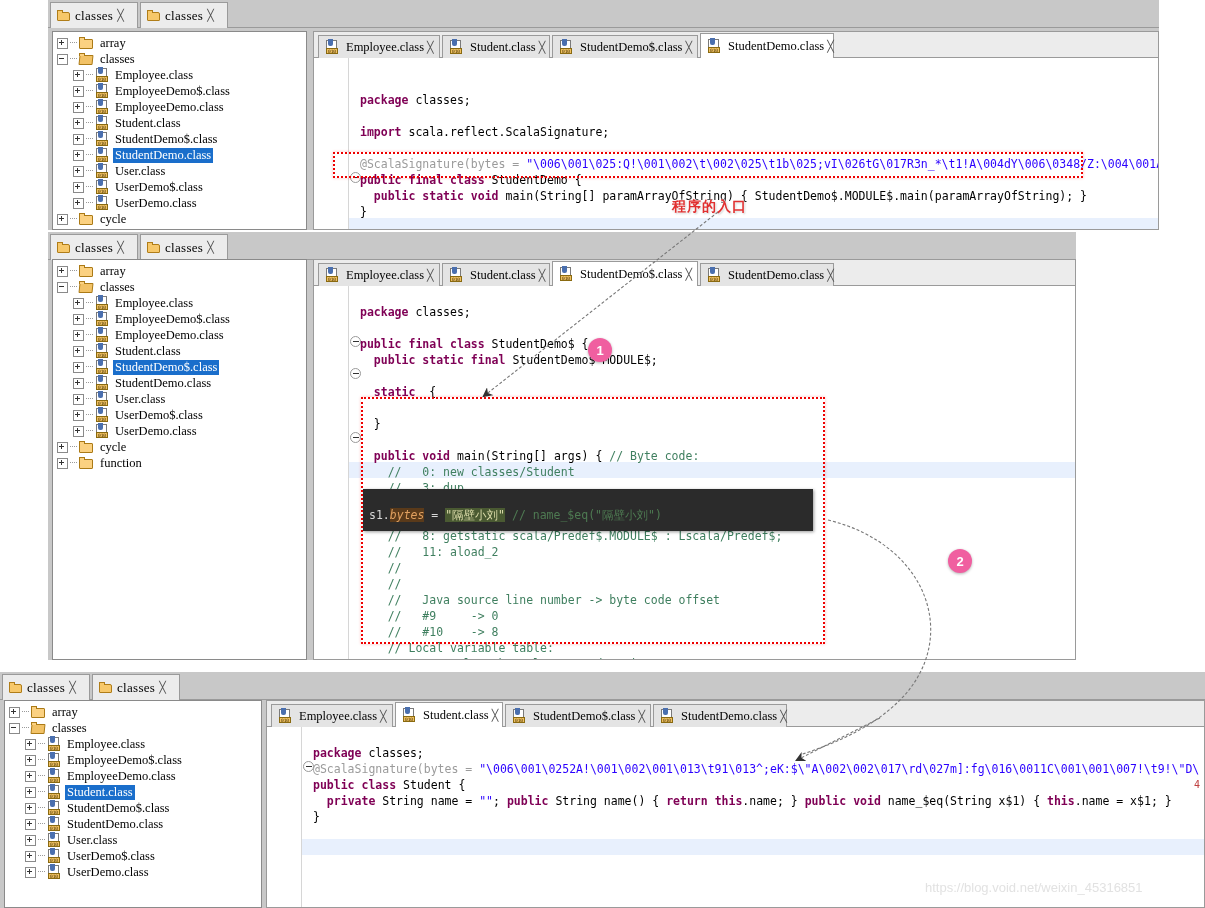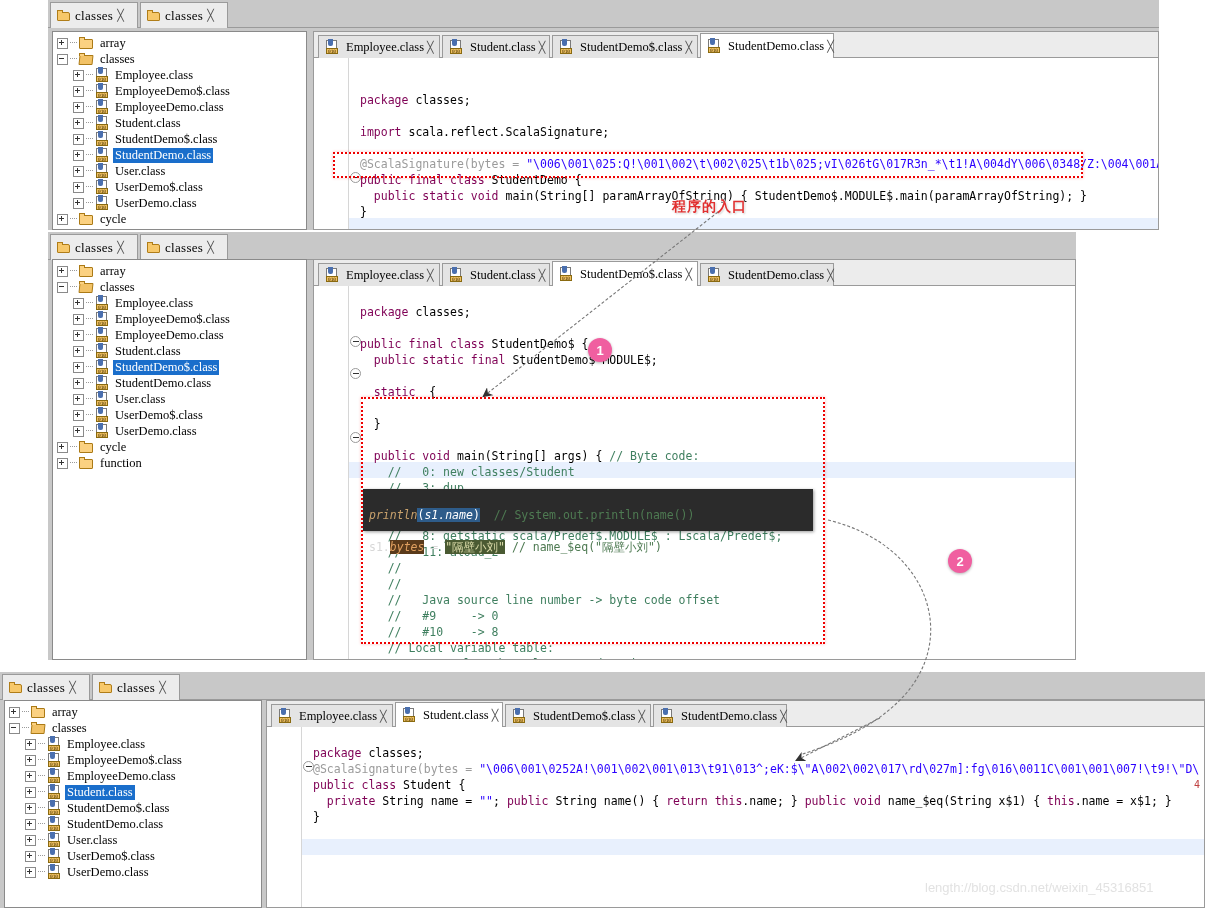--- a/index.html
+++ b/index.html
@@ -62,21 +62,21 @@
         font-family:"Liberation Serif",serif;font-size:12.5px;white-space:nowrap;}
   .etab.sel{background:#fff;top:1px;height:25px;}
   .code{position:absolute;left:0;background:#fff;overflow:hidden;box-sizing:border-box;
         font-family:"DejaVu Sans Mono",monospace;font-size:11.5px;line-height:16px;white-space:pre;}
   .gutter{position:absolute;left:0;top:0;bottom:0;width:34px;background:#fff;border-right:1px solid #d6d6d6;}
   .gnum{position:absolute;right:4px;font-family:"DejaVu Sans Mono",monospace;font-size:10px;color:#c04040;}
   .fold{position:absolute;left:36px;width:11px;height:11px;border:1px solid #9a9a9a;border-radius:50%;
         background:#fff;box-sizing:border-box;}
   .fold:before{content:"";position:absolute;left:1.5px;top:4px;width:6px;height:1px;background:#333;}
   .ln{position:absolute;left:46px;white-space:pre;}
-  .kw{color:#7f0055;font-weight:normal;}
+  .kw{color:#7f0055;font-weight:bold;}
   .str{color:#2a00ff;}
   .cm{color:#3f7f5f;}
   .ann{color:#9b9b9b;}
   .hl{position:absolute;left:35px;right:0;height:16px;background:#e8f0fd;}
 
   
   .dashed{position:absolute;border:2px dotted #ee0000;box-sizing:border-box;
           box-shadow:0 0 3px rgba(255,0,0,.25);pointer-events:none;}
 
   
@@ -417,21 +417,20 @@
     <div class="fold" style="top:82px;"></div>
     <div class="fold" style="top:146px;"></div>
     <div id="code-mid"><div class="ln" style="top: 18px;"><span class="kw">package</span> classes;</div><div class="ln" style="top: 34px;"></div><div class="ln" style="top: 50px;"><span class="kw">public</span> <span class="kw">final</span> <span class="kw">class</span> StudentDemo$ {</div><div class="ln" style="top: 66px;">  <span class="kw">public</span> <span class="kw">static</span> <span class="kw">final</span> StudentDemo$ MODULE$;</div><div class="ln" style="top: 82px;"></div><div class="ln" style="top: 98px;">  <span class="kw">static</span>  {</div><div class="ln" style="top: 114px;"></div><div class="ln" style="top: 130px;">  }</div><div class="ln" style="top: 146px;"></div><div class="ln" style="top: 162px;">  <span class="kw">public</span> <span class="kw">void</span> main(String[] args) { <span class="cm">// Byte code:</span></div><div class="ln" style="top: 178px;"><span class="cm">    //   0: new classes/Student</span></div><div class="ln" style="top: 194px;"><span class="cm">    //   3: dup</span></div><div class="ln" style="top: 210px;"><span class="cm">    //   4: invokespecial &lt;init&gt; : ()V</span></div><div class="ln" style="top: 226px;"><span class="cm">    //   7: astore_2</span></div><div class="ln" style="top: 242px;"><span class="cm">    //   8: getstatic scala/Predef$.MODULE$ : Lscala/Predef$;</span></div><div class="ln" style="top: 258px;"><span class="cm">    //   11: aload_2</span></div><div class="ln" style="top: 274px;"><span class="cm">    //</span></div><div class="ln" style="top: 290px;"><span class="cm">    //</span></div><div class="ln" style="top: 306px;"><span class="cm">    //   Java source line number -&gt; byte code offset</span></div><div class="ln" style="top: 322px;"><span class="cm">    //   #9     -&gt; 0</span></div><div class="ln" style="top: 338px;"><span class="cm">    //   #10    -&gt; 8</span></div><div class="ln" style="top: 354px;"><span class="cm">    // Local variable table:</span></div><div class="ln" style="top: 370px;"><span class="cm">    //   start length   slot name descriptor</span></div></div>
     
   </div>
 </div>
 
 <div class="dashed" style="left:361px;top:397px;width:464px;height:247px;"></div>
 
 <div class="darkbox" style="left:363px;top:489px;width:438px;height:38px;">
-<div><span class="it dk-pink">println</span><span class="dk-sel">(</span><span class="dk-sel it">s1.name</span><span class="dk-sel">)</span>  <span class="dk-grn">// System.out.println(name())</span></div>
 <div><span>s1.</span><span class="it" style="background:#5a3a1a;color:#e0a060;">bytes</span><span> = </span><span class="dk-cn">"隔壁小刘"</span> <span class="dk-grn">// name_$eq("隔壁小刘")</span></div>
 </div>
 
 <div class="badge" style="left:588px;top:338px;">1</div>
 <div class="badge" style="left:948px;top:549px;">2</div>
 
 <div class="panel" style="left:0px;top:672px;width:1205px;height:236px;background:#c8c8c8;border:none;"></div>
 
 <div class="wtabs" style="left:0px;top:672px;width:1205px;">
   <div class="wtab sel" style="left:2px;width:88px;">
@@ -579,13 +578,13 @@
   <defs>
     <marker id="ah" markerWidth="9" markerHeight="9" refX="7" refY="4.5" orient="auto">
       <path d="M0,0 L9,4.5 L0,9 L2.5,4.5 z" fill="#333"></path>
     </marker>
   </defs>
   <line x1="718" y1="212" x2="484" y2="396" stroke="#777" stroke-width="1.1" stroke-dasharray="3,2" marker-end="url(#ah)"></line>
   <path d="M828,520 C930,545 960,640 900,700 C870,730 830,745 800,755" fill="none" stroke="#777" stroke-width="1.1" stroke-dasharray="3,2"></path>
   <line x1="880" y1="718" x2="797" y2="760" stroke="#777" stroke-width="1.1" stroke-dasharray="3,2" marker-end="url(#ah)"></line>
 </svg>
 
-<div class="watermark" style="left:925px;top:880px;">length://blog.csdn.net/weixin_45316851</div>
+<div class="watermark" style="left:925px;top:880px;">https://blog.void.net/weixin_45316851</div>
 
 </body></html>

